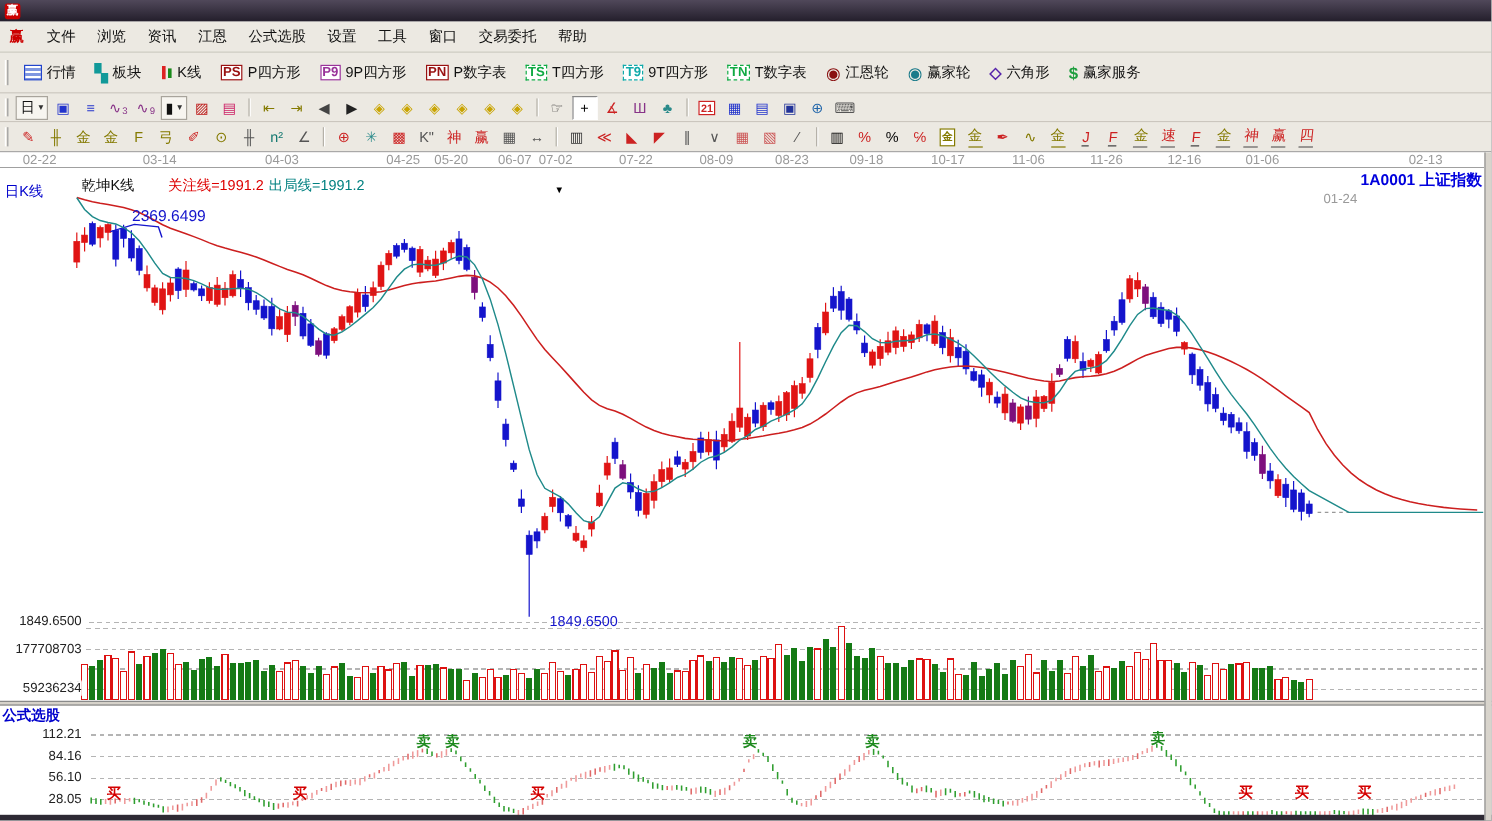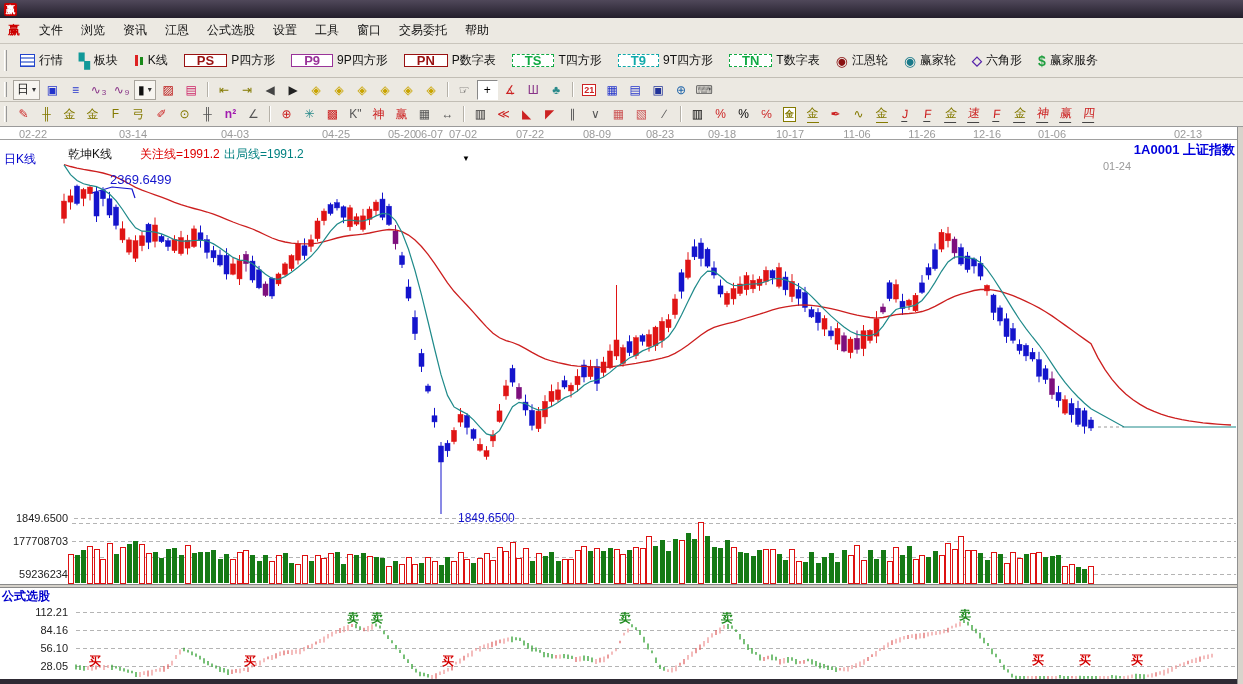--- a/index.html
+++ b/index.html
@@ -21,21 +21,21 @@
 .tb2 .tbtn,.tb3 .tbtn{height:20px;min-width:21px;font-size:12px}
 .pressed{background:#fff;border:1px solid;border-color:#888 #fff #fff #888}
 .combo{border:1px solid #a8a49c;background:#f7f5f0;padding:0 3px}
 .combo:after{content:"▾";font-size:8px;margin-left:3px;color:#333}
 .sub{font-size:8px;margin-left:1px;margin-top:6px}
 .frame{border:1px solid currentColor;font-size:9px;font-weight:bold;padding:0 1px;background:#fff}
 .ang{border-bottom:1px solid #444;transform:skewX(-6deg)}
 .ul{border-bottom:1px solid currentColor}
 .t1btn{display:inline-flex;align-items:center;height:26px;padding:0 7px;margin:0 1px;font-size:12px;color:#111;cursor:default}
 .t1btn .ic{margin-right:4px;display:inline-flex;align-items:center}
-.badge{font-size:13px;font-weight:bold;border:1px solid;padding:0 12px;background:#fff;line-height:11px}
+.badge{font-size:11px;font-weight:bold;border:1px solid;padding:0 1px;background:#fff;line-height:11px}
 .badge.dashed{border-style:dashed}
 .i-table{display:inline-block;width:15px;height:13px;border:1px solid #2244cc;background:repeating-linear-gradient(#fff 0 2px,#7f97e0 2px 4px)}
 .i-blocks{color:#119999;font-size:14px;font-weight:bold}
 .i-kline i{display:inline-block;width:3px;background:#d22;height:11px;margin:0 1px}
 .i-kline i+i{background:#1a8a1a;height:8px}
 .i-wheel{font-size:14px}
 .i-hex{font-size:13px;font-weight:bold}
 .i-dollar{font-size:14px;font-weight:bold}
 .chart{position:absolute;left:0;top:127px;width:1243px;height:631px;background:#fff}
 #overlays{position:absolute;left:0;top:0;width:100%;height:100%}
@@ -257,21 +257,21 @@
       <span class="tbtn">
         <span style="color: rgb(204, 34, 34);">✐</span>
       </span>
       <span class="tbtn">
         <span style="color: rgb(132, 122, 0);">⊙</span>
       </span>
       <span class="tbtn">
         <span style="color: rgb(85, 85, 85);">╫</span>
       </span>
       <span class="tbtn">
-        <span style="color: #a21caf; font-weight: bold;">n²</span>
+        <span style="color: #0f766e;">n²</span>
       </span>
       <span class="tbtn">
         <span style="color: rgb(85, 85, 85);">∠</span>
       </span>
       <span class="sep"></span>
       <span class="tbtn">
         <span style="color: rgb(204, 34, 34);">⊕</span>
       </span>
       <span class="tbtn">
         <span style="color: rgb(42, 138, 138);">✳</span>
@@ -1155,21 +1155,21 @@
         <line x1="1200" y1="529.6" x2="1200" y2="534.8" stroke="#e06868" stroke-width="1.3"></line>
         <line x1="1204" y1="528.6" x2="1204" y2="532.3" stroke="#ef9a9a" stroke-width="1.3"></line>
         <line x1="1208" y1="527.5" x2="1208" y2="532.1" stroke="#ef9a9a" stroke-width="1.3"></line>
         <line x1="1212" y1="526.8" x2="1212" y2="530.6" stroke="#ef9a9a" stroke-width="1.3"></line>
       </svg>
     <div id="overlays">
         <span class="dlab" style="left: 33px; top: 1px;">02-22</span>
         <span class="dlab" style="left: 133px; top: 1px;">03-14</span>
         <span class="dlab" style="left: 235px; top: 1px;">04-03</span>
         <span class="dlab" style="left: 336px; top: 1px;">04-25</span>
-        <span class="dlab" style="left: 402px; top: 1px;">05-20</span>
+        <span class="dlab" style="left: 376px; top: 1px;">05-20</span>
         <span class="dlab" style="left: 429px; top: 1px;">06-07</span>
         <span class="dlab" style="left: 463px; top: 1px;">07-02</span>
         <span class="dlab" style="left: 530px; top: 1px;">07-22</span>
         <span class="dlab" style="left: 597px; top: 1px;">08-09</span>
         <span class="dlab" style="left: 660px; top: 1px;">08-23</span>
         <span class="dlab" style="left: 722px; top: 1px;">09-18</span>
         <span class="dlab" style="left: 790px; top: 1px;">10-17</span>
         <span class="dlab" style="left: 857px; top: 1px;">11-06</span>
         <span class="dlab" style="left: 922px; top: 1px;">11-26</span>
         <span class="dlab" style="left: 987px; top: 1px;">12-16</span>

